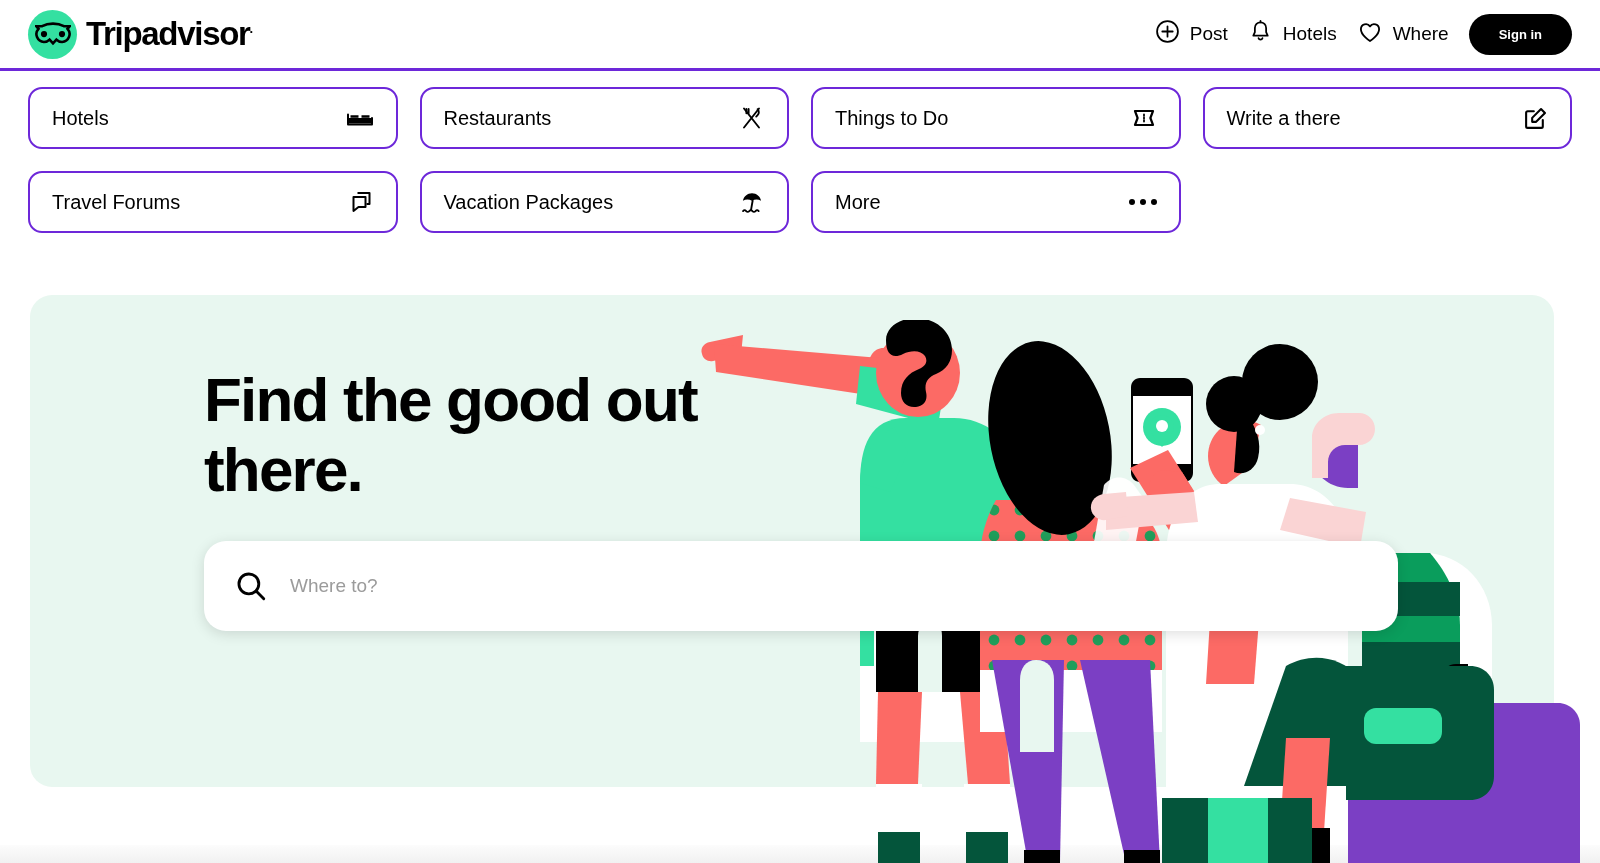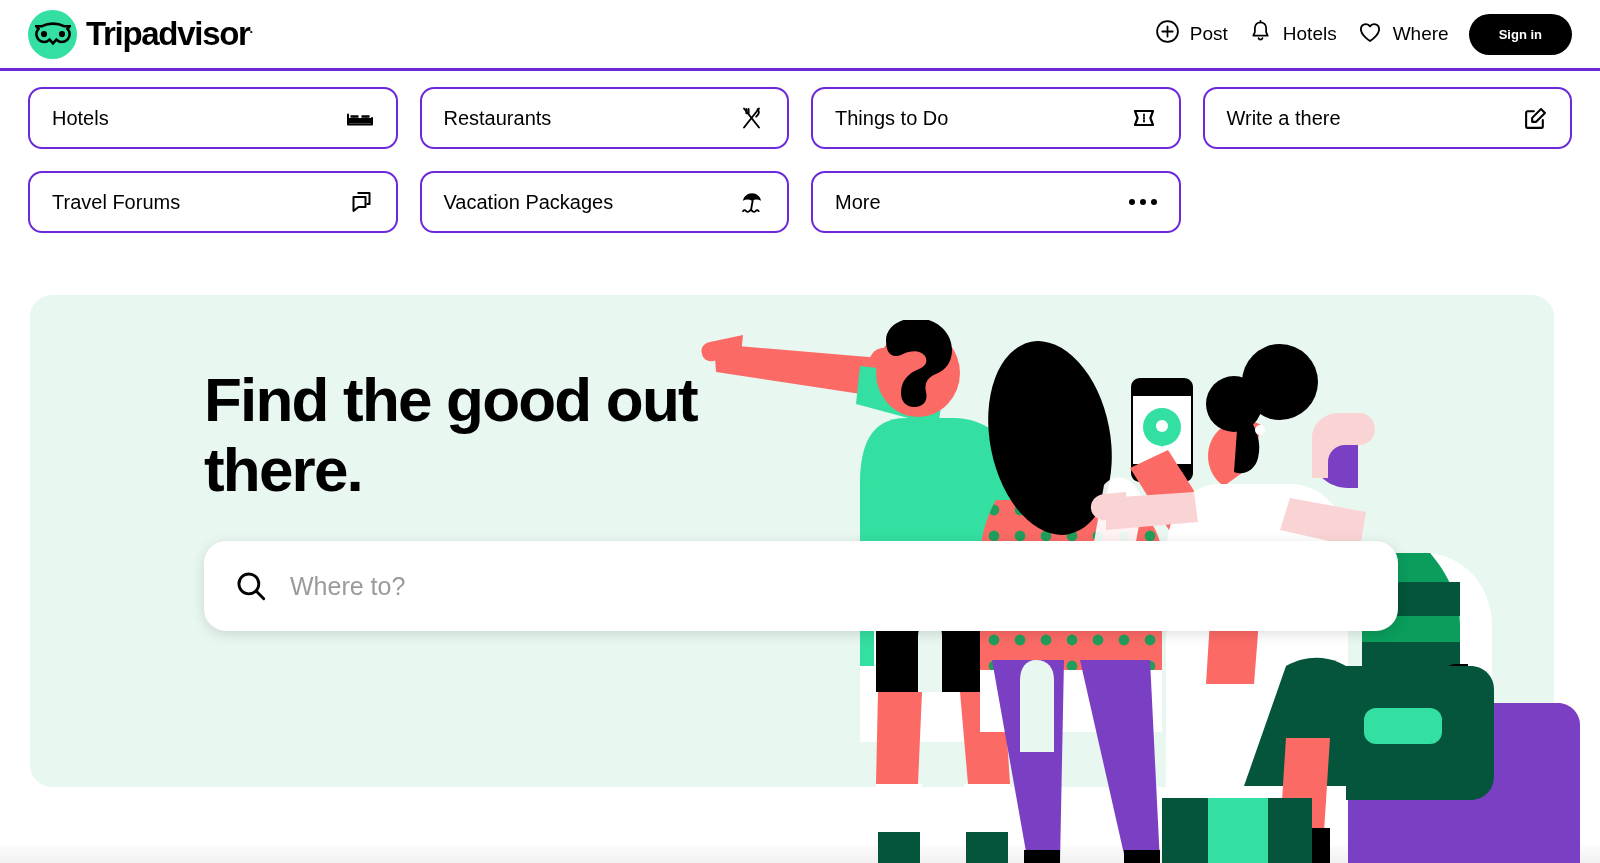--- a/index.html
+++ b/index.html
@@ -162,21 +162,21 @@
     padding: 0 0 0 30px;
     z-index: 15;
   }
 
   .search-icon { flex: none; display: flex; align-items: center; }
 
   .search-input {
     border: none;
     outline: none;
     font-family: inherit;
-    font-size: 25px;
+    font-size: 19px;
     color: #000;
     background: transparent;
     margin-left: 22px;
     width: 85%;
     height: 100%;
   }
   .search-input::placeholder { color: #9b9b9b; }
 
   
   .illus {

